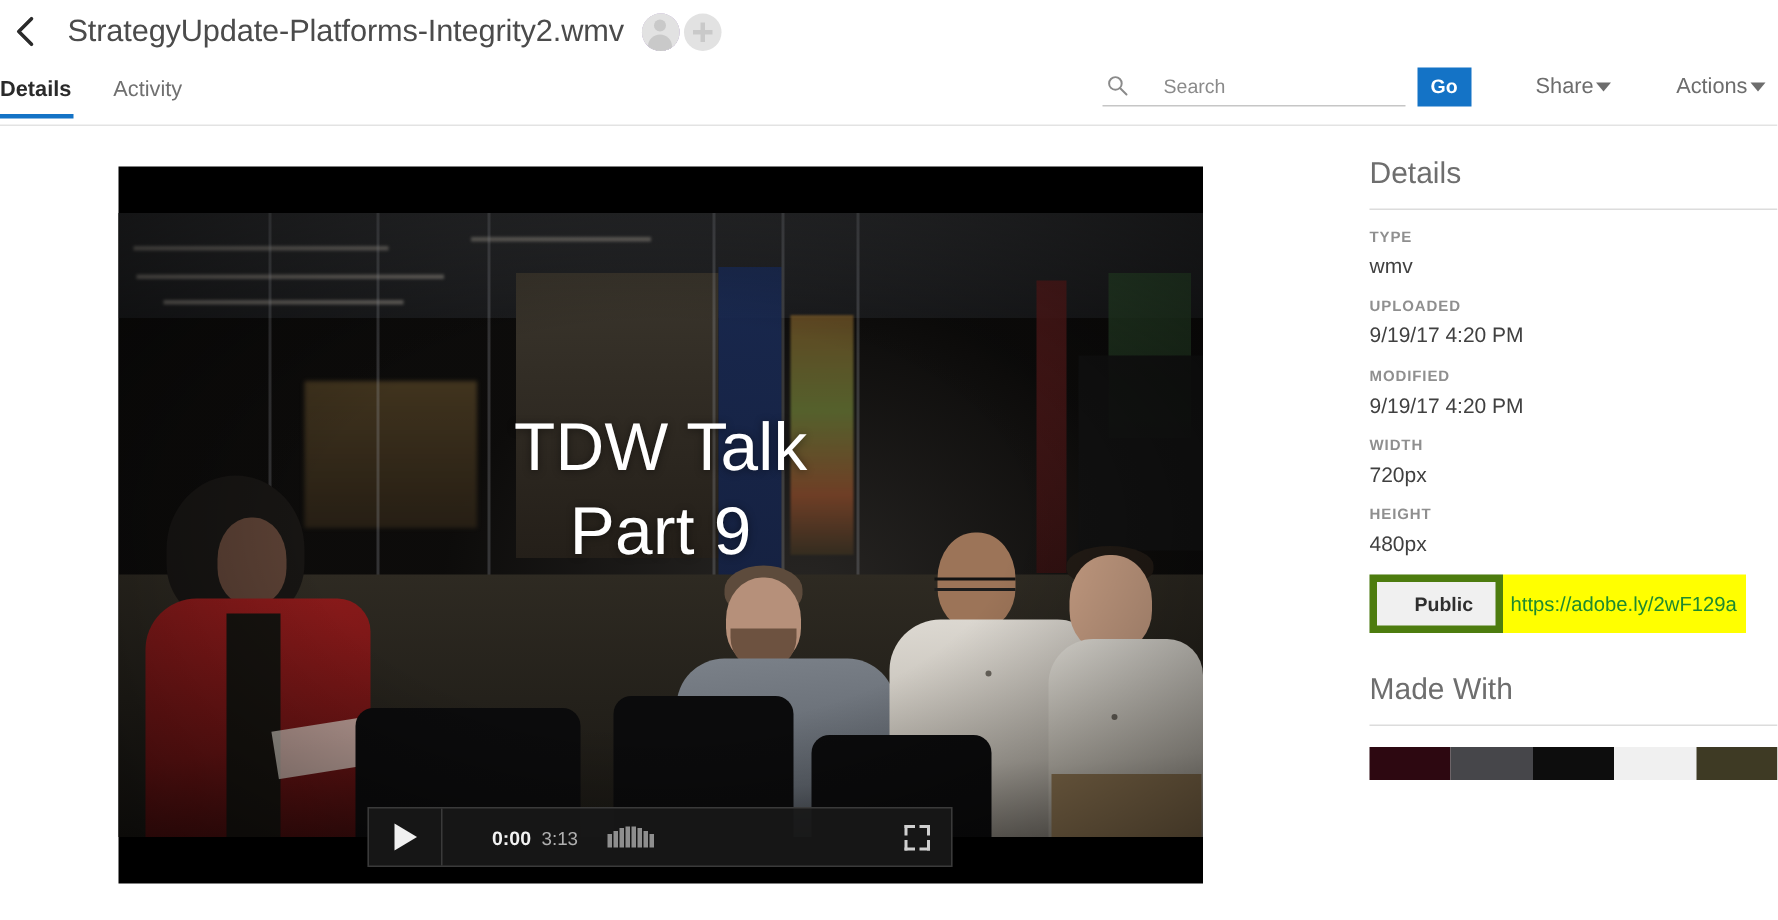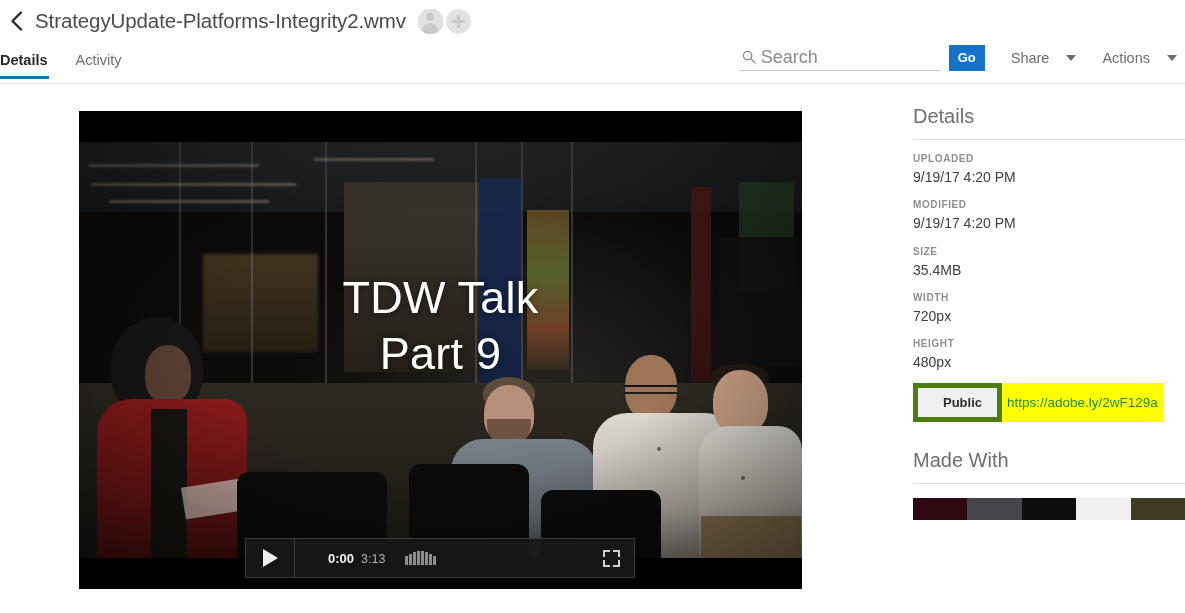--- a/index.html
+++ b/index.html
@@ -19,21 +19,21 @@
   }
   .back-chevron {
     width: 28px; height: 30px; margin-left: 2px;
     display: flex; align-items: center; justify-content: center;
     cursor: pointer;
   }
   .back-chevron svg { display: block; }
   .file-title {
     font-size: 20.5px; color: #4b4b4b; font-weight: 400;
     letter-spacing: -0.1px; white-space: nowrap;
-    margin-left: 5px;
+    margin-left: 15px;
   }
   .avatars { display: flex; align-items: center; margin-left: 12px; gap: 3px; }
   .avatar {
     width: 25px; height: 25px; border-radius: 50%;
     background: #e2e2e2; position: relative; overflow: hidden;
     flex: 0 0 auto;
   }
   .avatar.photo {
     background: radial-gradient(circle at 38% 32%, #b9a2d6 0%, #8b62b8 45%, #6b3fa0 100%);
   }
@@ -90,33 +90,33 @@
     display: flex; align-items: center;
   }
   .search-wrap {
     position: relative; width: 202px; height: 27px;
     border-bottom: 1px solid #c6c6c6; display: flex; align-items: center;
   }
   .search-icon { margin-left: 3px; margin-right: 5px; display: flex; }
   .search-input {
     border: 0; outline: none; background: transparent;
     font-family: "Liberation Sans", sans-serif;
-    font-size: 18px; color: #b91c1c; width: 168px; padding: 0;
+    font-size: 13px; color: #b91c1c; width: 168px; padding: 0; margin-left: 19px;
   }
   .search-input::placeholder { color: #8a8a8a; }
   .go-btn {
     margin-left: 8px; width: 36px; height: 26px;
     background: #1473c6; color: #fff; border: 0;
     font-family: "Liberation Sans", sans-serif;
     font-size: 13px; font-weight: 700; cursor: pointer;
     display: flex; align-items: center; justify-content: center;
   }
   .menu-btn {
-    display: flex; align-items: center; gap: 17px;
-    margin-left: 26px; font-size: 14.5px; color: #6d6d6d; cursor: pointer;
+    display: flex; align-items: center; gap: 2px;
+    margin-left: 43px; font-size: 14.5px; color: #6d6d6d; cursor: pointer;
   }
   .caret {
     width: 0; height: 0; border-left: 5px solid transparent;
     border-right: 5px solid transparent; border-top: 6px solid #6d6d6d;
   }
 
   
   .video-box {
     position: absolute; left: 79px; top: 111px;
     width: 723px; height: 478px;
@@ -480,30 +480,30 @@
       </div>
     </div>
   </div>
 
   <div class="panel">
     <div class="panel-h">Details</div>
     <div class="panel-rule"></div>
 
     <div class="meta">
       <div class="meta-row">
+        <div class="meta-label">TYPE</div>
+        <div class="meta-value">wmv</div>
+      </div>
+      <div class="meta-row">
         <div class="meta-label">UPLOADED</div>
         <div class="meta-value">9/19/17 4:20 PM</div>
       </div>
       <div class="meta-row">
         <div class="meta-label">MODIFIED</div>
         <div class="meta-value">9/19/17 4:20 PM</div>
-      </div>
-      <div class="meta-row">
-        <div class="meta-label">SIZE</div>
-        <div class="meta-value">35.4MB</div>
       </div>
       <div class="meta-row">
         <div class="meta-label">WIDTH</div>
         <div class="meta-value">720px</div>
       </div>
       <div class="meta-row">
         <div class="meta-label">HEIGHT</div>
         <div class="meta-value">480px</div>
       </div>
 

